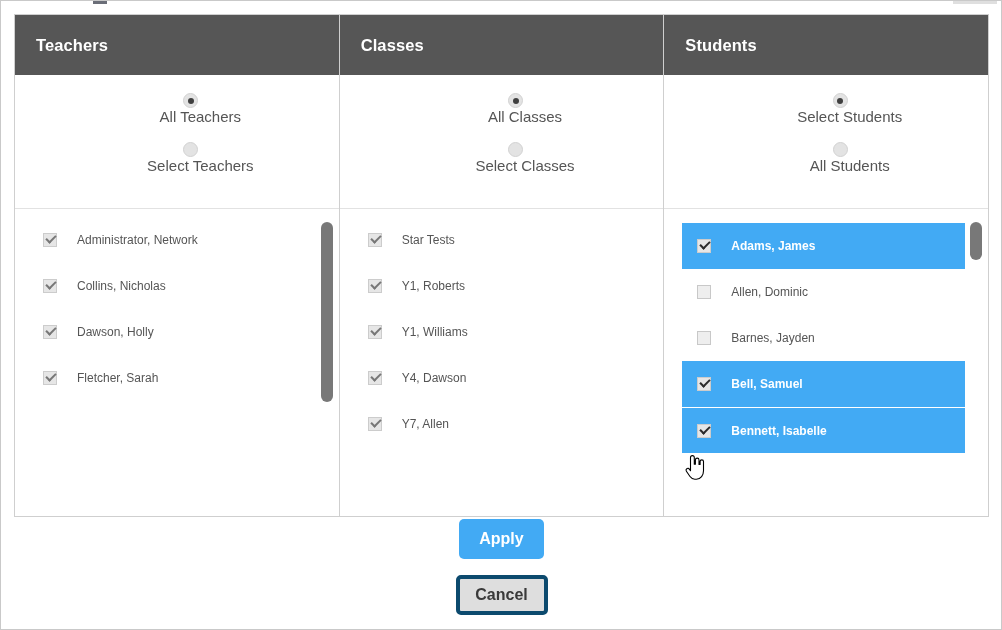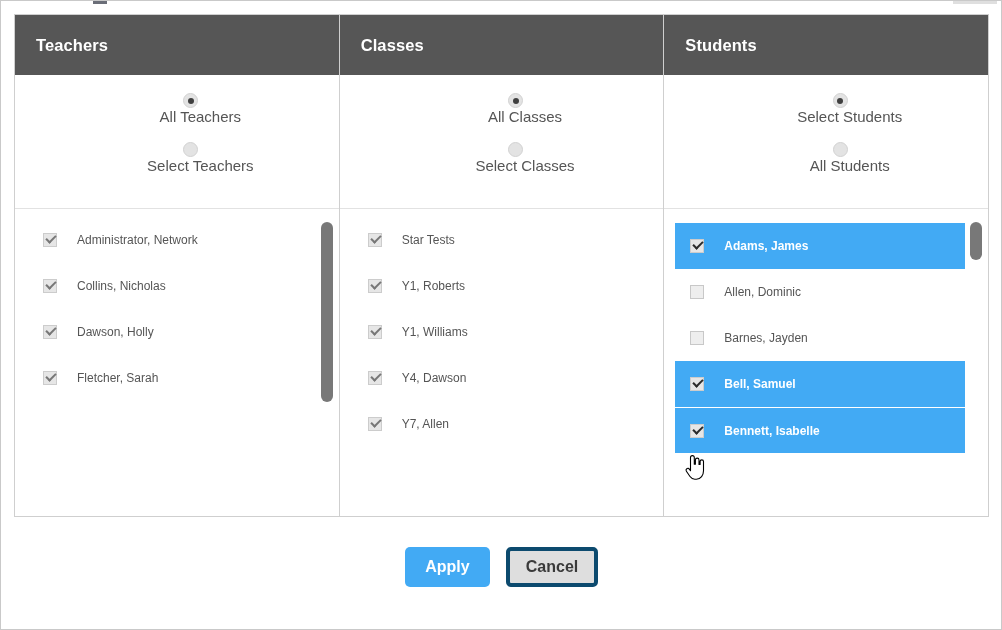--- a/index.html
+++ b/index.html
@@ -153,21 +153,21 @@
 
   .list-item {
     display: flex;
     align-items: center;
     height: 33px;
     margin-bottom: 13px;
     padding-left: 28px;
     box-sizing: border-box;
   }
   .list.selectable .list-item {
-    margin-left: 11px;
+    margin-left: 18px;
     margin-right: 23px;
     padding-left: 15px;
     height: 46px;
     margin-bottom: 0;
   }
   .list.selectable .list-item.sel {
     background: #42aaf4;
   }
   .list.selectable .list-item.sel + .list-item.sel {
     border-top: 1px solid #ffffff;
@@ -231,20 +231,21 @@
   .footer {
     position: absolute;
     left: 13px;
     top: 516px;
     width: 975px;
     height: 100px;
     display: flex;
     align-items: center;
     justify-content: center;
     gap: 16px;
+    flex-direction: column;
   }
 
   .btn {
     font-family: "Liberation Sans", sans-serif;
     font-size: 16px;
     font-weight: bold;
     border-radius: 5px;
     cursor: pointer;
     box-sizing: border-box;
     display: flex;

